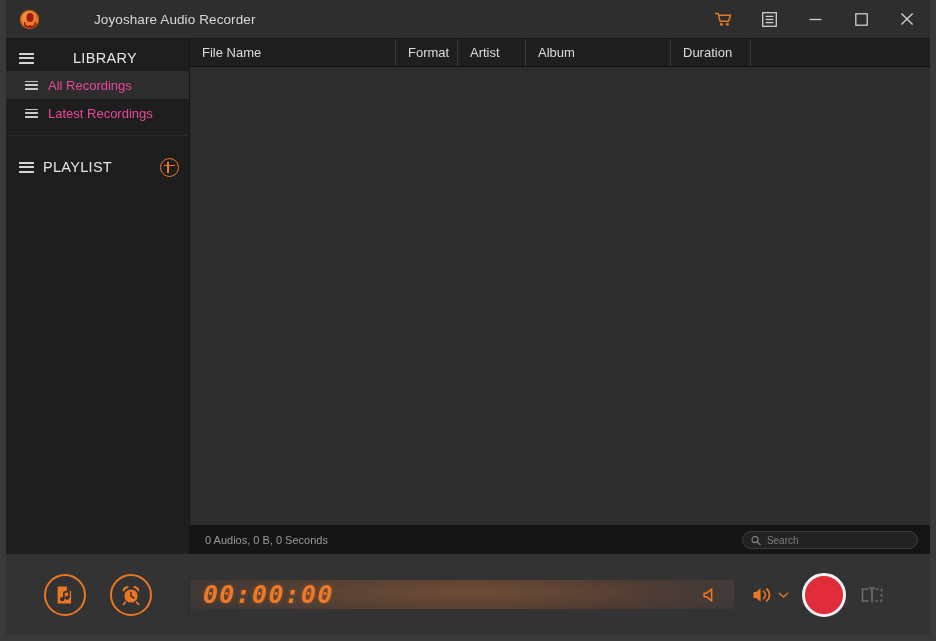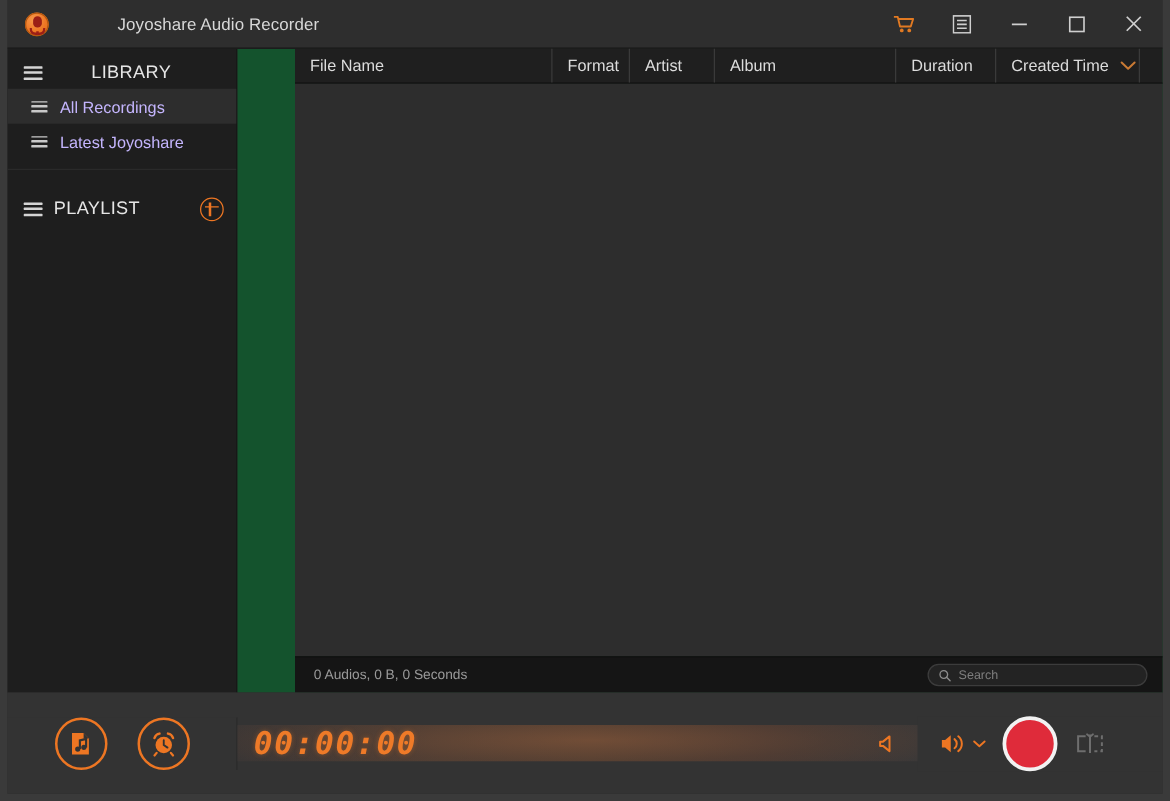--- a/index.html
+++ b/index.html
@@ -152,40 +152,39 @@
     content: ""; position: absolute; background: #ed7623;
   }
   .plus-icon::before { left: 3px; right: 3px; top: 6.1px; height: 1.8px; }
   .plus-icon::after { top: 3px; bottom: 3px; left: 6.1px; width: 1.8px; }
 
   .side-item {
     height: 28px;
     display: flex;
     align-items: center;
     padding-left: 19px;
-    color: #c4b5fd;
+    color: #ec4899;
     font-size: 13px;
   }
   .side-item .it-label { margin-left: 10px; }
   .side-item.selected { background: #2d2d2d; }
   .side-sep {
     height: 1px;
     background: #2a2a2a;
     margin: 8px 0 0 0;
   }
   .side-fill { flex: 1; }
 
   
   .main {
     flex: 1;
     display: flex;
     flex-direction: column;
     min-width: 0;
-    background: #14532d;
-    padding-left: 46px;
+    background: #eab308;
   }
   .table-head {
     height: 27px;
     min-height: 27px;
     background: #1f1f1f;
     display: flex;
     align-items: stretch;
     border-bottom: 1px solid #0f0f0f;
   }
   .th {
@@ -422,21 +421,21 @@
           </span>
         <span class="it-label">All Recordings</span>
       </div>
 
       <div class="side-item">
         <span class="hamburger sm">
             <i></i>
             <i></i>
             <i></i>
           </span>
-        <span class="it-label">Latest Joyoshare</span>
+        <span class="it-label">Latest Recordings</span>
       </div>
 
       <div class="side-sep"></div>
 
       <div class="side-section-head pl-head">
         <span class="hamburger">
             <i></i>
             <i></i>
             <i></i>
           </span>
@@ -448,26 +447,20 @@
     </div>
 
     <div class="main">
 
       <div class="table-head">
         <div class="th th-filename">File Name</div>
         <div class="th th-format">Format</div>
         <div class="th th-artist">Artist</div>
         <div class="th th-album">Album</div>
         <div class="th th-duration">Duration</div>
-        <div class="th th-created">
-          <span>Created Time</span>
-          <svg class="sort-caret" width="13" height="9" viewBox="0 0 13 9">
-            <path d="M1.3 2 L6.5 7 L11.7 2" fill="none" stroke="#c97a34" stroke-width="1.6" stroke-linecap="round" stroke-linejoin="round"></path>
-          </svg>
-        </div>
         <div class="th th-spacer"></div>
       </div>
 
       <div class="list-area"></div>
 
       <div class="statusbar">
         <div class="status-text">0 Audios, 0 B, 0 Seconds</div>
         <div class="search-box">
           <svg width="11" height="11" viewBox="0 0 12 12">
             <circle cx="4.9" cy="4.9" r="3.7" fill="none" stroke="#8c8c8c" stroke-width="1.3"></circle>

